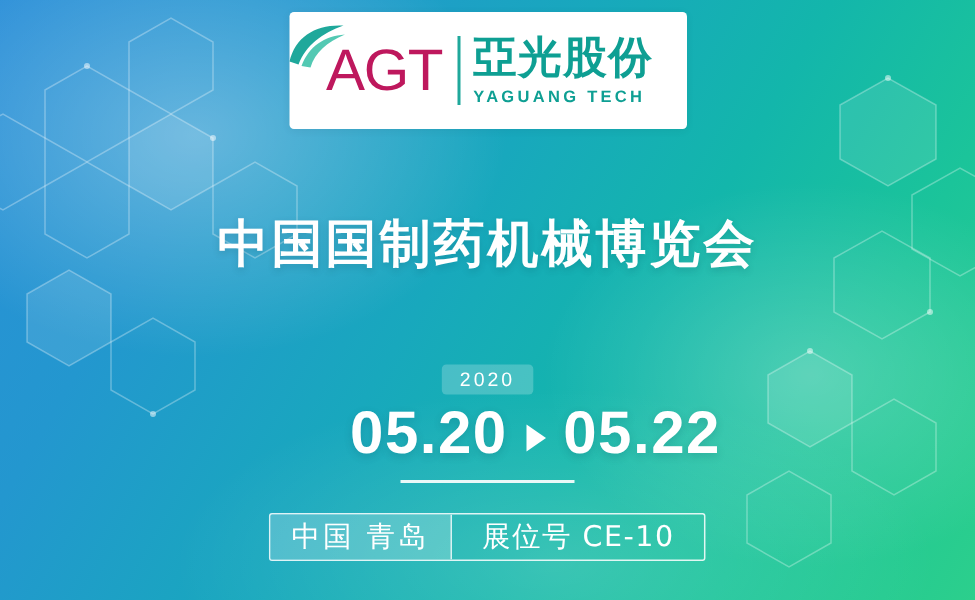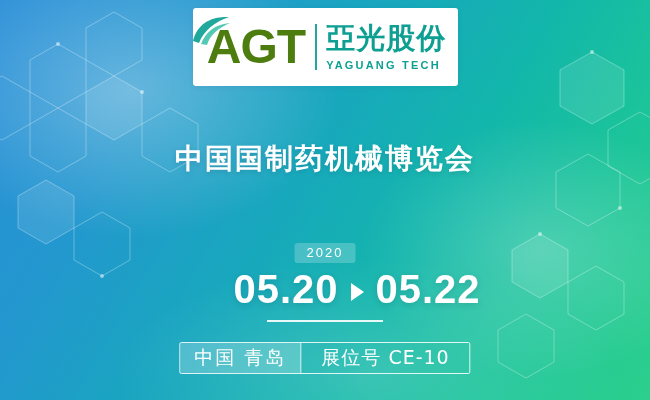--- a/index.html
+++ b/index.html
@@ -56,24 +56,24 @@
     justify-content: center;
     gap: 10px;
   }
   .logo-mark {
     display: flex;
     align-items: center;
     line-height: 1;
   }
   .logo-agt {
     font-family: "Liberation Sans", sans-serif;
-    font-weight: bold;
-    font-size: 48px;
+    font-weight: normal;
+    font-size: 39px;
     letter-spacing: -1px;
-    color: #4d7c0f;
+    color: #be185d;
     position: relative;
     padding-left: 2px;
   }
   .logo-swoosh {
     position: absolute;
     left: -2px;
     top: 6px;
     width: 40px;
     height: 32px;
   }
@@ -111,21 +111,21 @@
     color: #ffffff;
     font-family: "DejaVu Sans", sans-serif;
   }
   .headline .line1 {
     font-size: 32px;
     font-weight: bold;
     letter-spacing: 2px;
     text-shadow: 0 2px 5px rgba(0,60,80,0.18);
   }
   .headline .line2 {
-    font-size: 28px;
+    font-size: 34px;
     font-weight: bold;
     letter-spacing: 2px;
     margin-top: 22px;
     text-shadow: 0 2px 5px rgba(0,60,80,0.18);
   }
   
   .year-pill {
     position: absolute;
     top: 243px;
     left: 50%;

